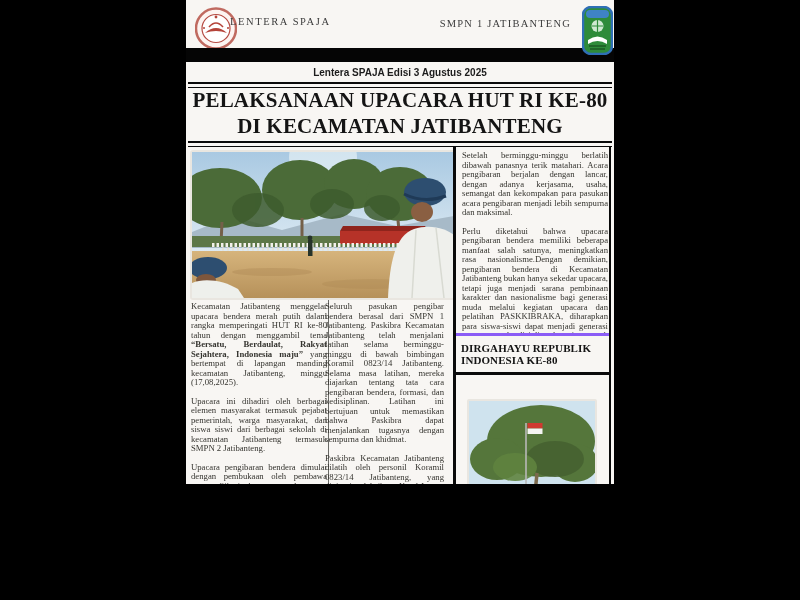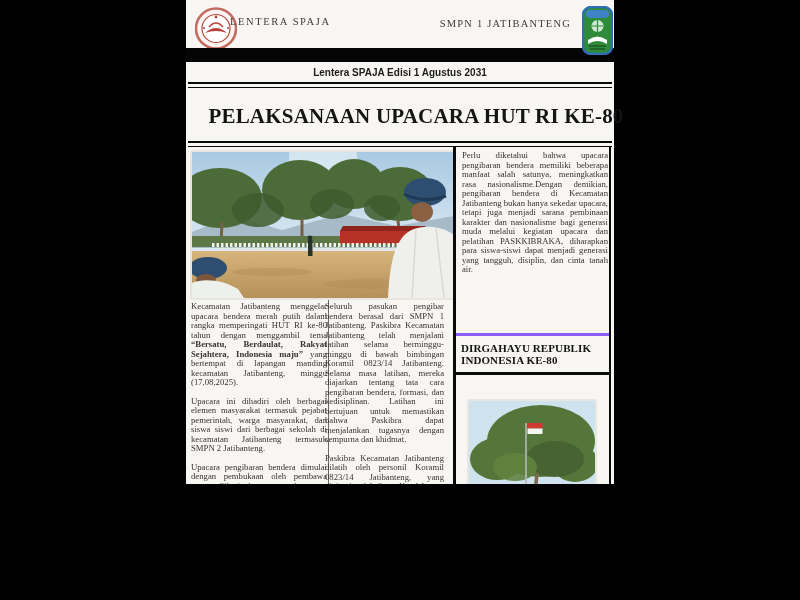--- a/index.html
+++ b/index.html
@@ -12,21 +12,21 @@
   .m-right-title{position:absolute;right:43px;top:18px;font-size:10.5px;letter-spacing:1.2px;color:#3c3c3c;}
   .logo-left{position:absolute;left:9px;top:7px;width:42px;height:43px;}
   .logo-right{position:absolute;left:396px;top:6px;width:31px;height:49px;z-index:3;}
 
   .black-bar{position:absolute;left:0;top:48px;width:428px;height:14px;background:#050505;}
   .edition{position:absolute;left:0;top:62px;width:428px;height:20px;line-height:21px;text-align:center;
            font-family:"Liberation Sans",sans-serif;font-weight:bold;font-size:10px;color:#1c1c1c;}
   .dline{position:absolute;left:2px;width:424px;height:3px;border-top:2.5px solid #0a0a0a;border-bottom:1px solid #0a0a0a;}
   .dline-1{top:82px;}
   .dline-2{top:141px;}
-  .headline{position:absolute;left:0;top:87px;width:428px;text-align:center;margin:16px;
+  .headline{position:absolute;left:0;top:87px;width:428px;text-align:center;margin:0;
             font-size:21px;font-weight:bold;color:#141414;line-height:26px;letter-spacing:0.2px;}
 
   
   .photo-main{position:absolute;left:4px;top:150px;width:262px;height:146px;border:2px solid #e9e6e0;
               border-radius:3px;background:#cfe0ec;}
   .photo-side{position:absolute;left:281px;top:399px;width:126px;height:163px;border:2px solid #e9e6e0;
               border-radius:2px;background:#cfe0ec;}
   .photo-main svg,.photo-side svg{display:block;width:100%;height:100%;}
 
   
@@ -65,25 +65,25 @@
     <svg class="logo-right" viewBox="0 0 31 49">
       <rect x="1" y="1" width="29" height="47" rx="8" fill="#2e8b3a" stroke="#2f6fb5" stroke-width="2.5"></rect>
       <rect x="4" y="4" width="23" height="8" rx="4" fill="#3f83c6"></rect>
       <circle cx="15.5" cy="20" r="6" fill="#cfe8d2"></circle>
       <path d="M15.5,14 L15.5,26 M10,20 L21,20" stroke="#2e8b3a" stroke-width="1.2"></path>
       <path d="M6,34 Q15.5,27 25,34 L25,38 Q15.5,32 6,38 Z" fill="#ffffff"></path>
       <path d="M7,40 H24 M8,43 H23" stroke="#1c5a24" stroke-width="1.5"></path>
     </svg>
 
     <div class="black-bar"></div>
-    <div class="edition">Lentera SPAJA Edisi 1 Agustus 2031</div>
+    <div class="edition">Lentera SPAJA Edisi 3 Agustus 2025</div>
     <div class="dline dline-1"></div>
 
     <h1 class="headline"><span>PELAKSANAAN UPACARA HUT RI KE-80</span><br>
-      </h1>
+      <span>DI KECAMATAN JATIBANTENG</span></h1>
     <div class="dline dline-2"></div>
 
     <div class="photo-main">
       <svg viewBox="0 0 262 146" preserveAspectRatio="none">
         <defs>
           <linearGradient id="sky1" x1="0" y1="0" x2="0" y2="1">
             <stop offset="0" stop-color="#a9c9e2"></stop>
               <stop offset="1" stop-color="#ddeaf3"></stop>
           </linearGradient>
           <linearGradient id="gr1" x1="0" y1="0" x2="0" y2="1">
@@ -141,20 +141,21 @@
 
     <div class="col col-mid">
       <p>Seluruh pasukan pengibar bendera berasal dari SMPN 1 Jatibanteng. Paskibra Kecamatan Jatibanteng telah menjalani latihan selama berminggu-minggu di bawah bimbingan Koramil 0823/14 Jatibanteng. Selama masa latihan, mereka diajarkan tentang tata cara pengibaran bendera, formasi, dan kedisiplinan. Latihan ini bertujuan untuk memastikan bahwa Paskibra dapat menjalankan tugasnya dengan sempurna dan khidmat.</p>
       <p>Paskibra Kecamatan Jatibanteng dilatih oleh personil Koramil 0823/14 Jatibanteng, yang dipimpin oleh Sertu Karel Loppo (babinsa koramil Jatibanteng), Serda Adi Wahyu (anggota koramil Jatibanteng), Aipda Rio Hamdani (anggota polsek Jatibanteng) dan lainnya. Para pelatih memiliki pengalaman luas dalam melatih Paskibra dan memastikan bahwa mereka siap untuk mengibarkan bendera Merah Putih dengan sempurna.</p>
     </div>
 
     <div class="divider-main"></div>
     <div class="edge-right"></div>
 
     <div class="col col-right">
+      <p>Setelah berminggu-minggu berlatih dibawah panasnya terik matahari. Acara pengibaran berjalan dengan lancar, dengan adanya kerjasama, usaha, semangat dan kekompakan para pasukan acara pengibaran menjadi lebih sempurna dan maksimal.</p>
       <p>Perlu diketahui bahwa upacara pengibaran bendera memiliki beberapa manfaat salah satunya, meningkatkan rasa nasionalisme.Dengan demikian, pengibaran bendera di Kecamatan Jatibanteng bukan hanya sekedar upacara, tetapi juga menjadi sarana pembinaan karakter dan nasionalisme bagi generasi muda melalui kegiatan upacara dan pelatihan PASKKIBRAKA, diharapkan para siswa-siswi dapat menjadi generasi yang tangguh, disiplin, dan cinta tanah air.</p>
     </div>
 
     <div class="banner">DIRGAHAYU REPUBLIK INDONESIA KE-80</div>
 
     <div class="photo-side">
       <svg viewBox="0 0 126 163" preserveAspectRatio="none">
         <rect width="126" height="120" fill="#cfe3ee"></rect>
         <path d="M0,96 L30,86 L62,93 L92,83 L126,91 L126,118 L0,118 Z" fill="#b2a678"></path>
         <g fill="#55763b">

